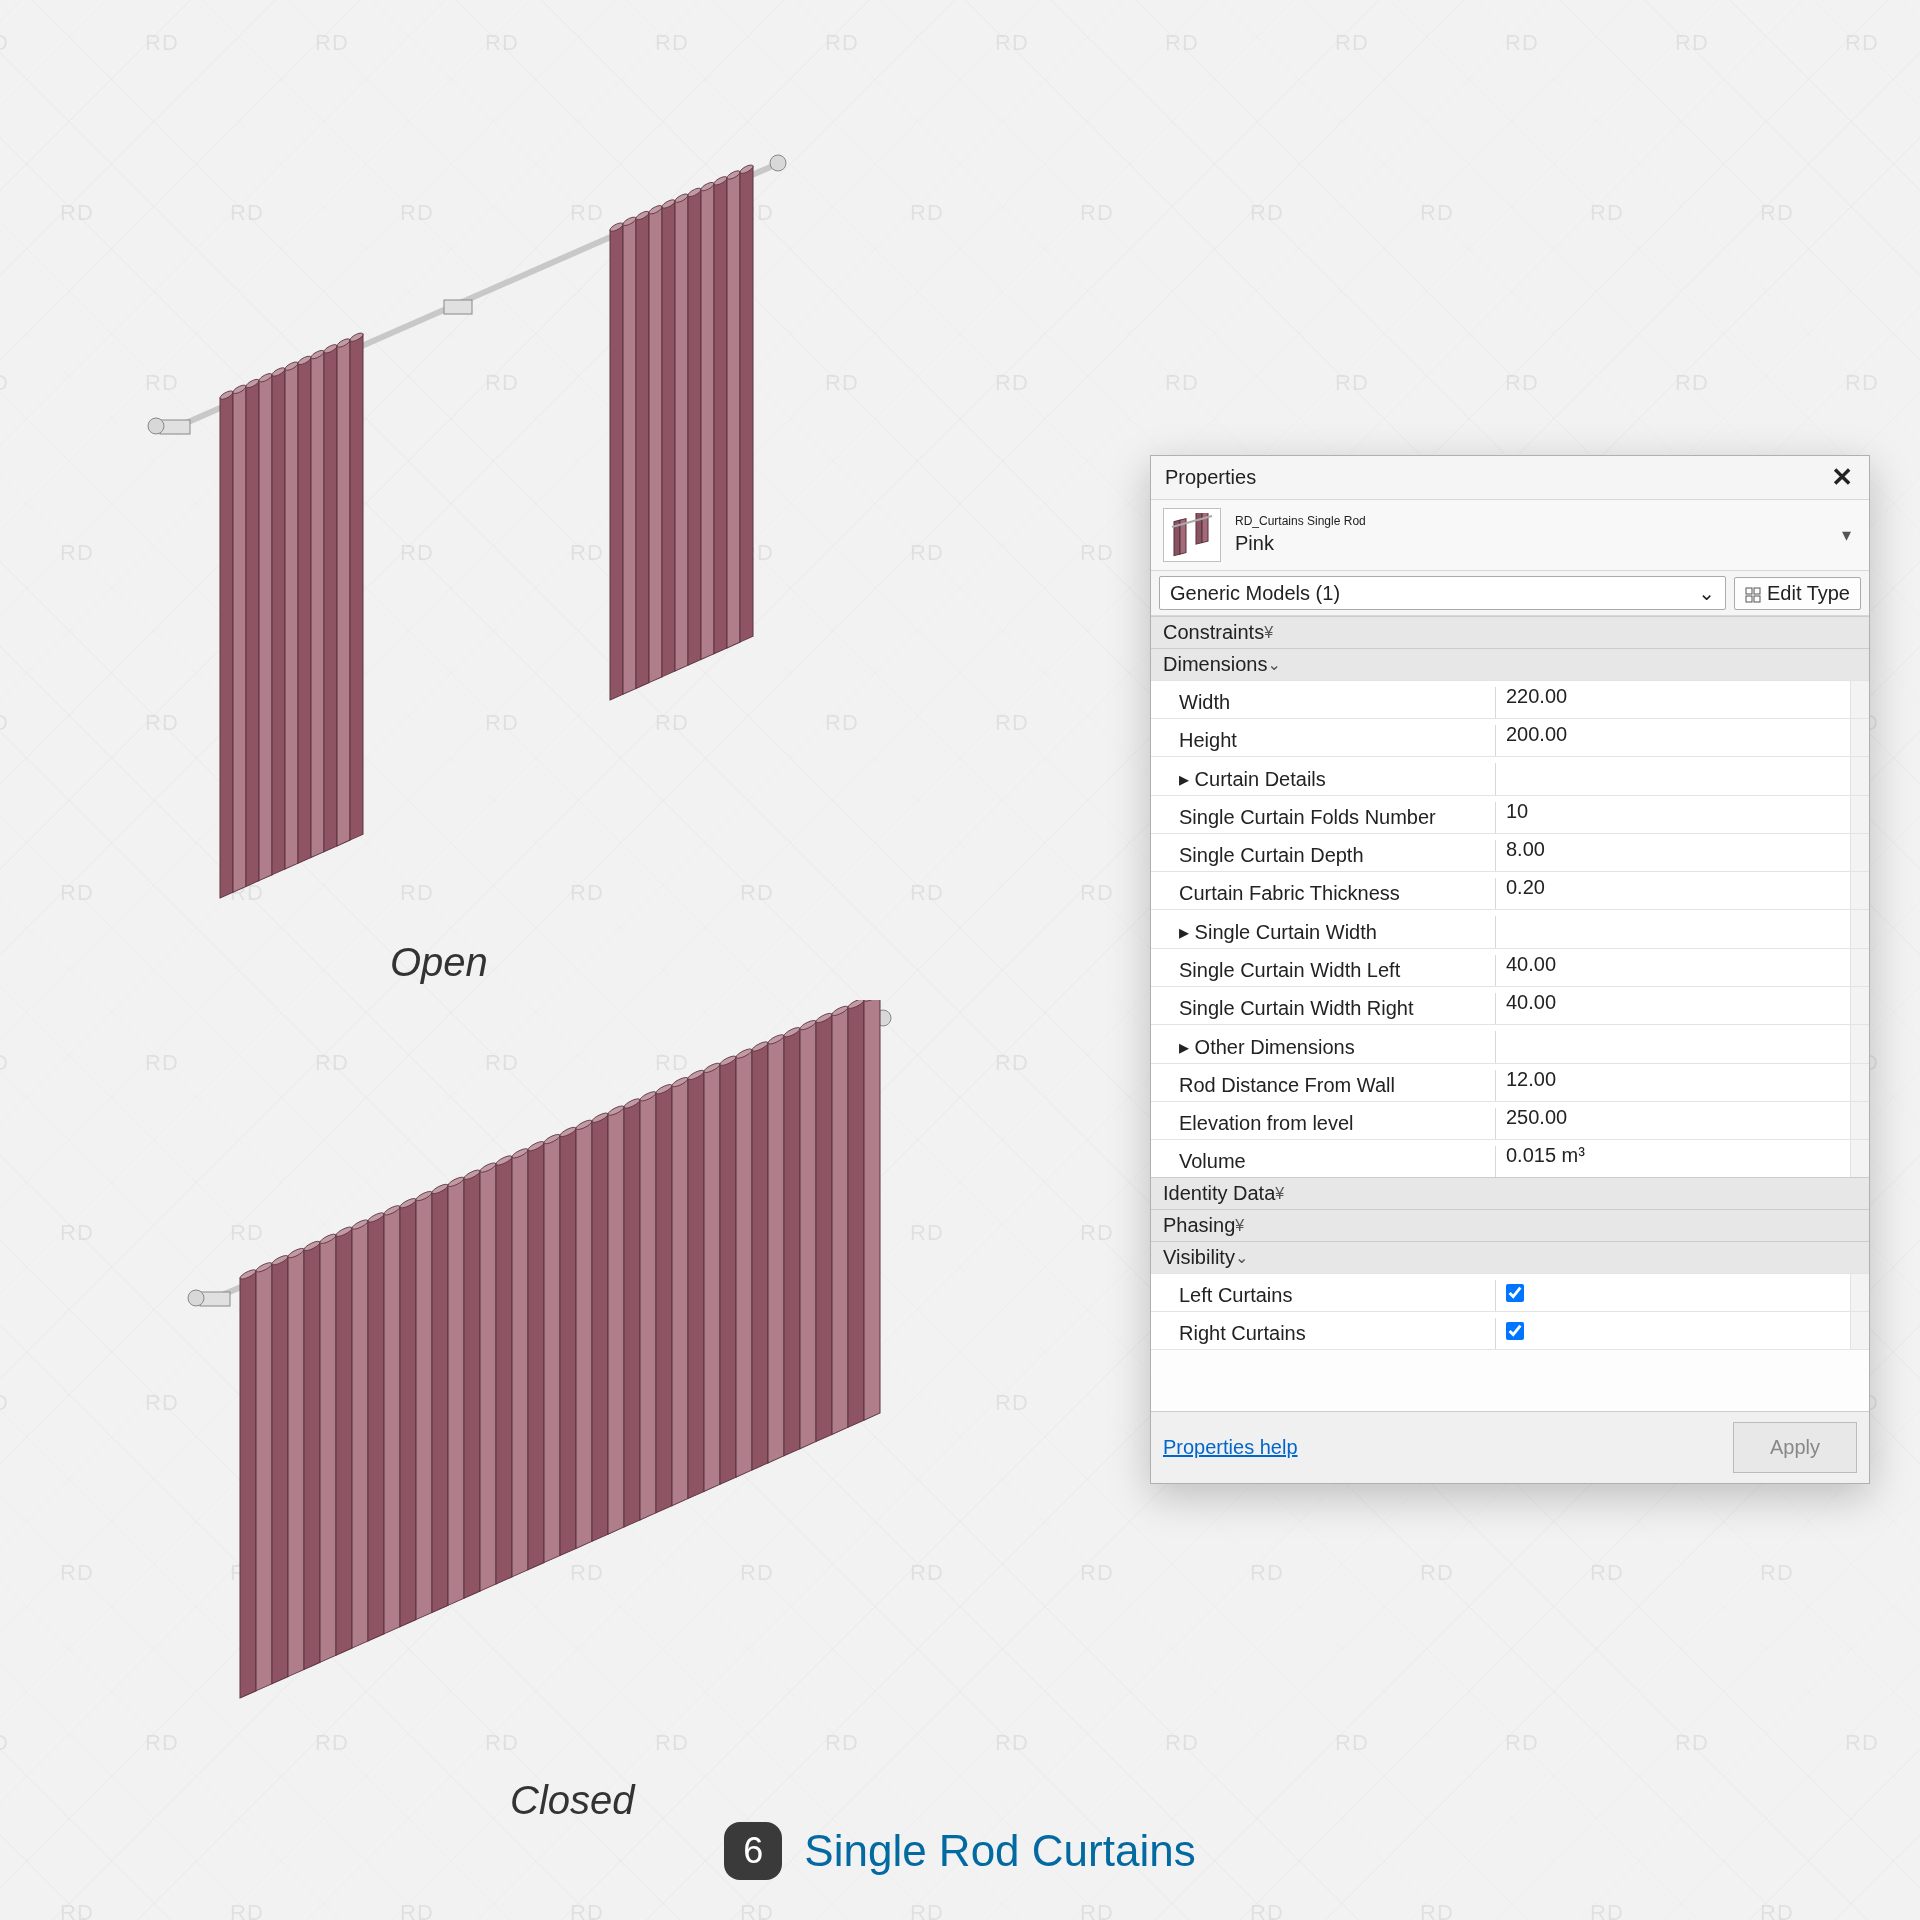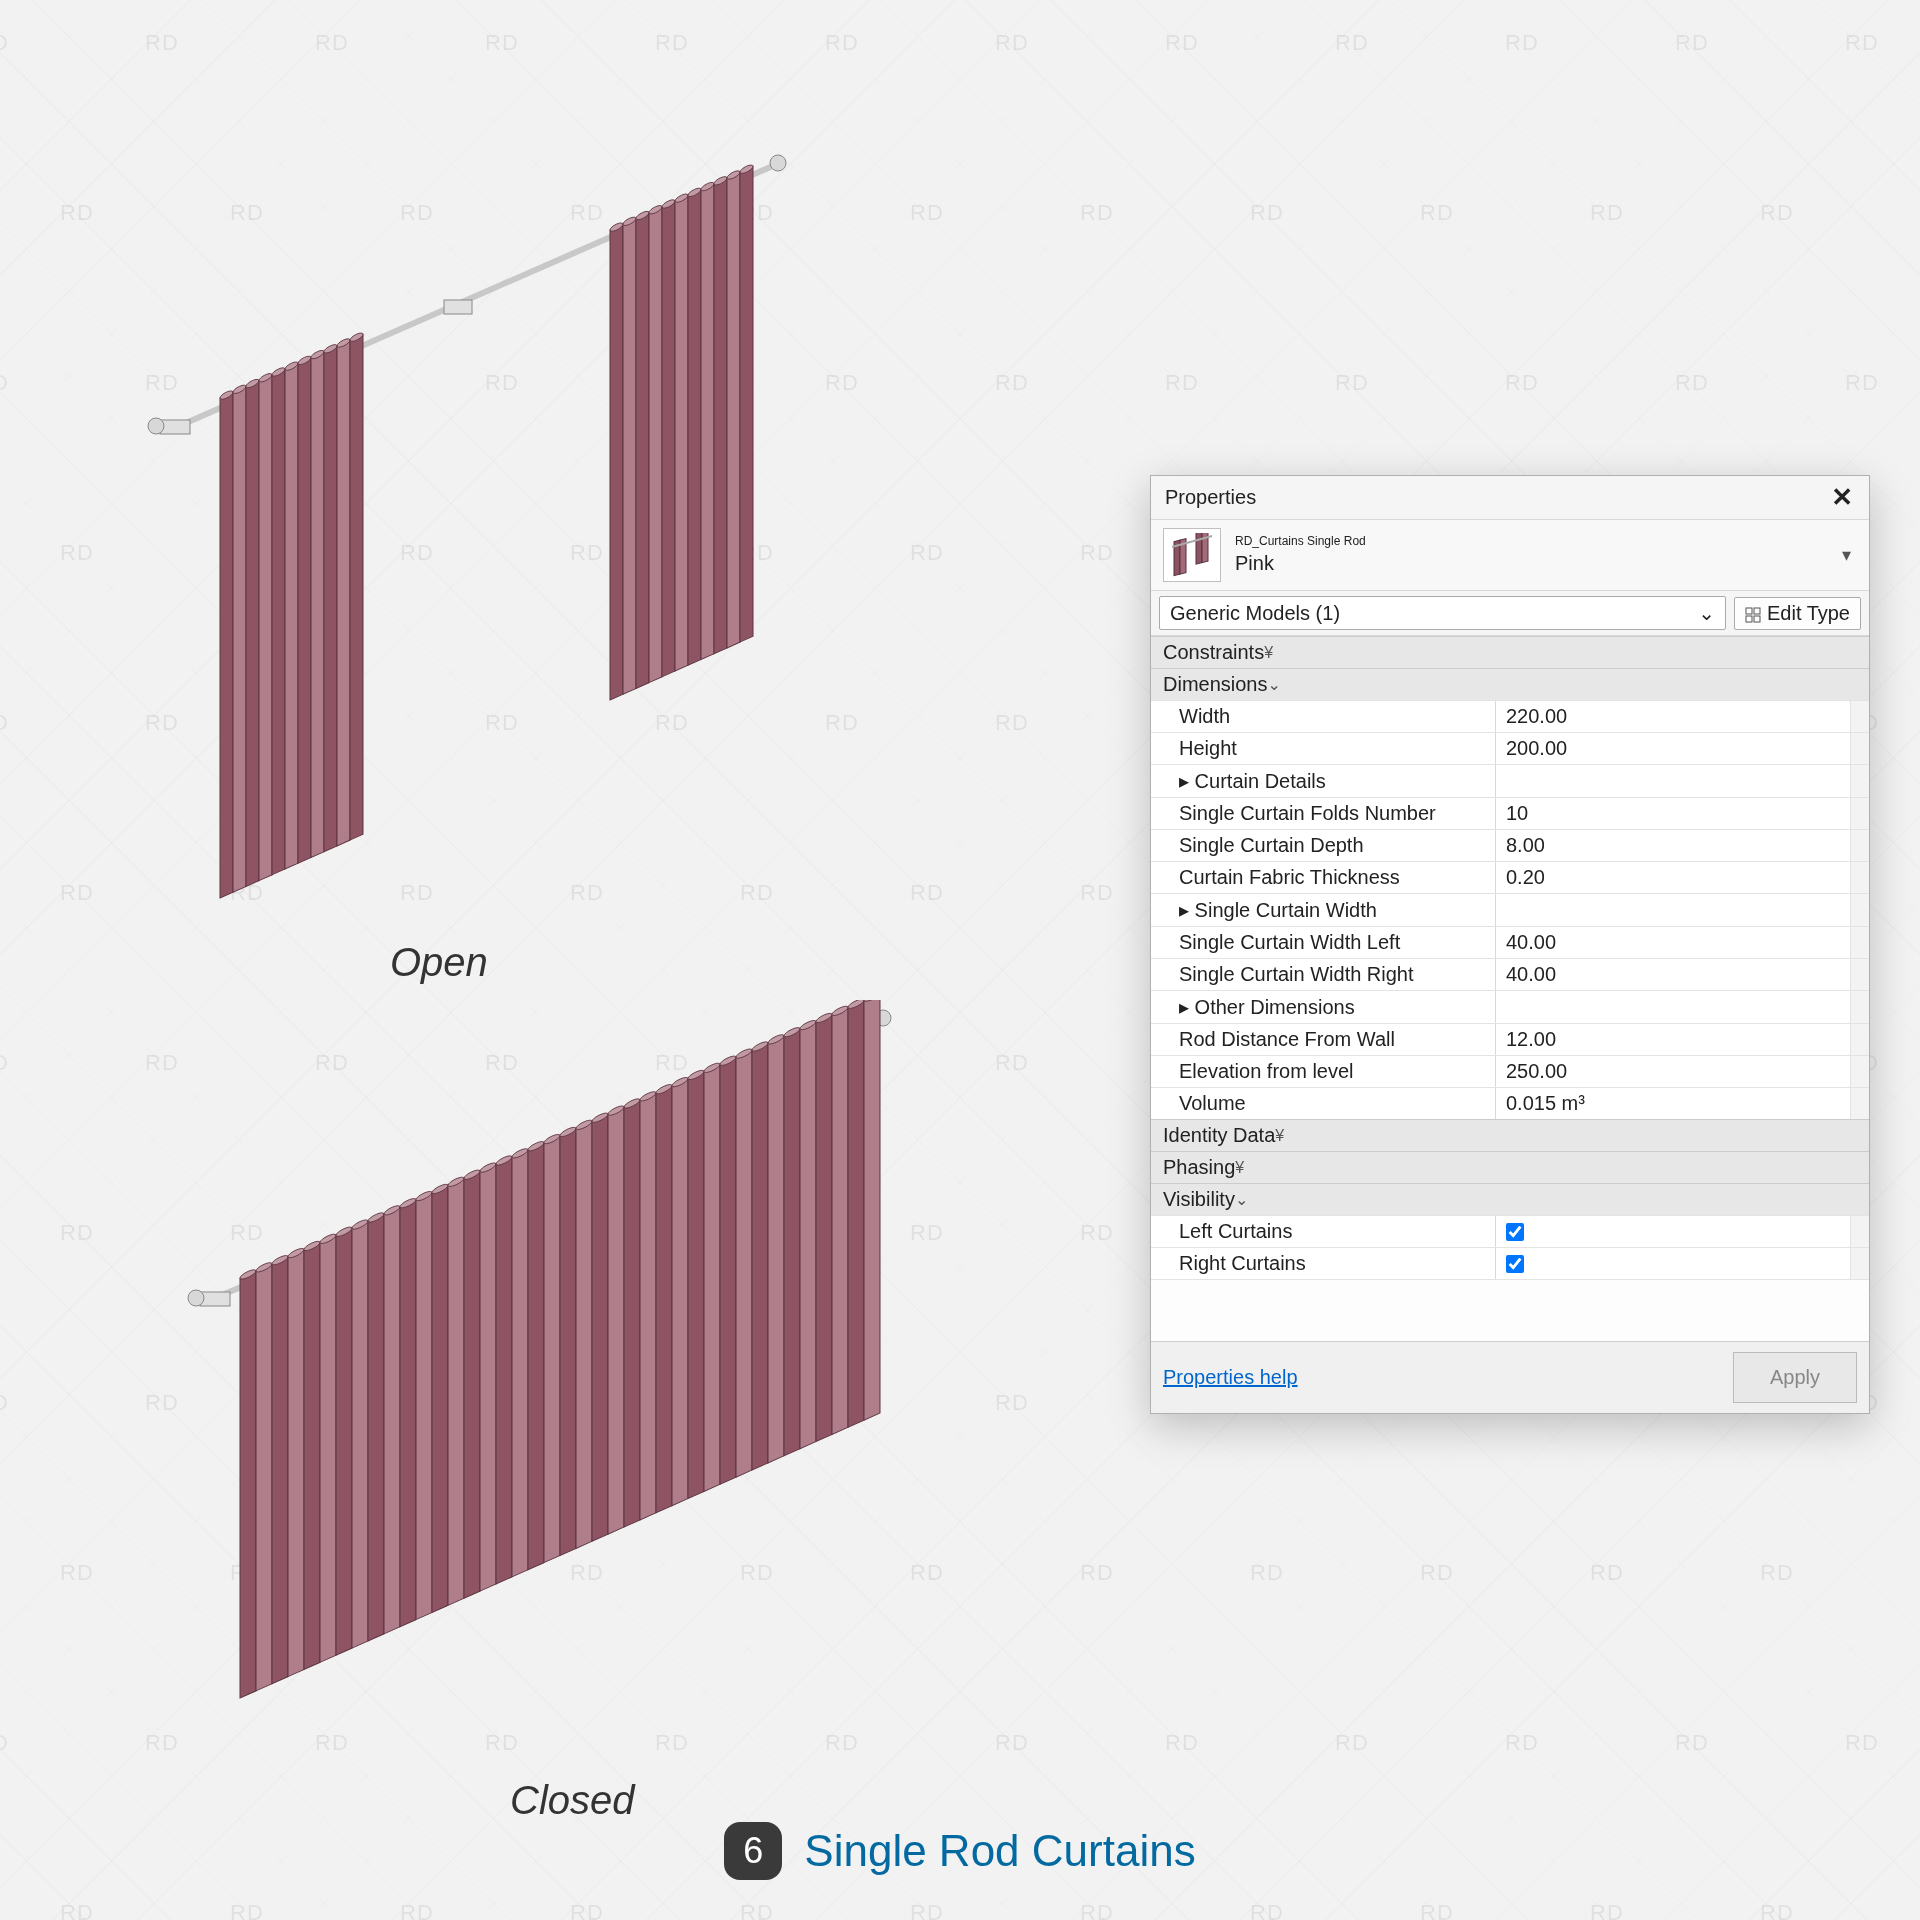--- a/index.html
+++ b/index.html
@@ -68,21 +68,21 @@
 
   
   .curtain-svg { position: absolute; }
   .open-curtains { left: 140px; top: 130px; width: 720px; height: 800px; }
   .closed-curtains { left: 180px; top: 1000px; width: 750px; height: 720px; }
 
   
   .properties-panel {
     position: absolute;
     left: 1150px;
-    top: 475px;
+    top: 455px;
     width: 720px;
     background: #f5f5f5;
     border: 1px solid #b0b0b0;
     font-size: 20px;
     color: #222;
     box-shadow: 0 12px 40px rgba(0,0,0,0.22);
   }
   .panel-header {
     display: flex;
     justify-content: space-between;
@@ -167,20 +167,21 @@
   .prop-row {
     display: flex;
     background: #fff;
     border-top: 1px solid #e3e3e3;
     font-size: 20px;
   }
   .prop-row .label {
     width: 345px;
     padding: 4px 8px 4px 18px;
     border-right: 1px solid #d8d8d8;
+    margin-top: 6px;
   }
   .prop-row .label.indent { padding-left: 28px; }
   .prop-row .value {
     flex: 1;
     padding: 4px 10px;
     border-right: 1px solid #e3e3e3;
   }
   .prop-row .btn-col {
     width: 18px;
     background: #f3f3f3;

